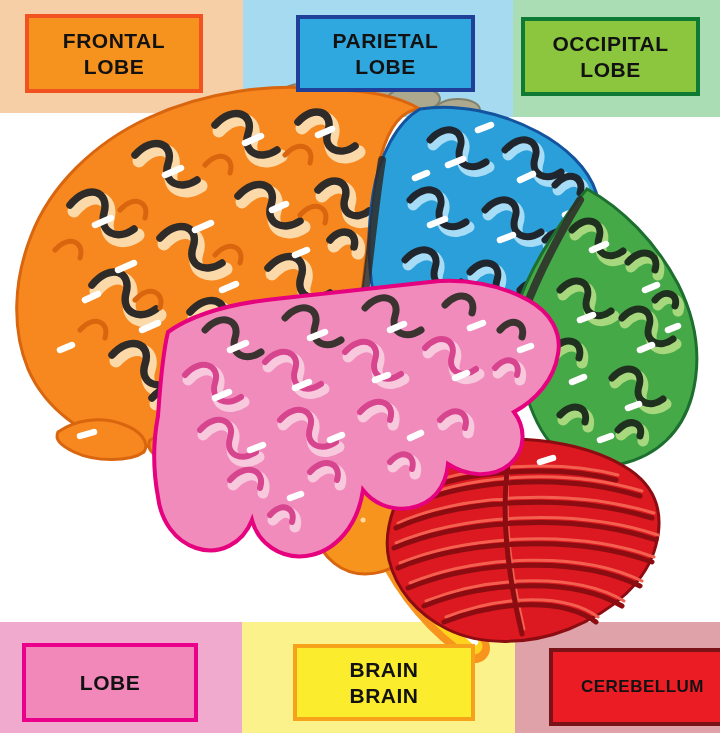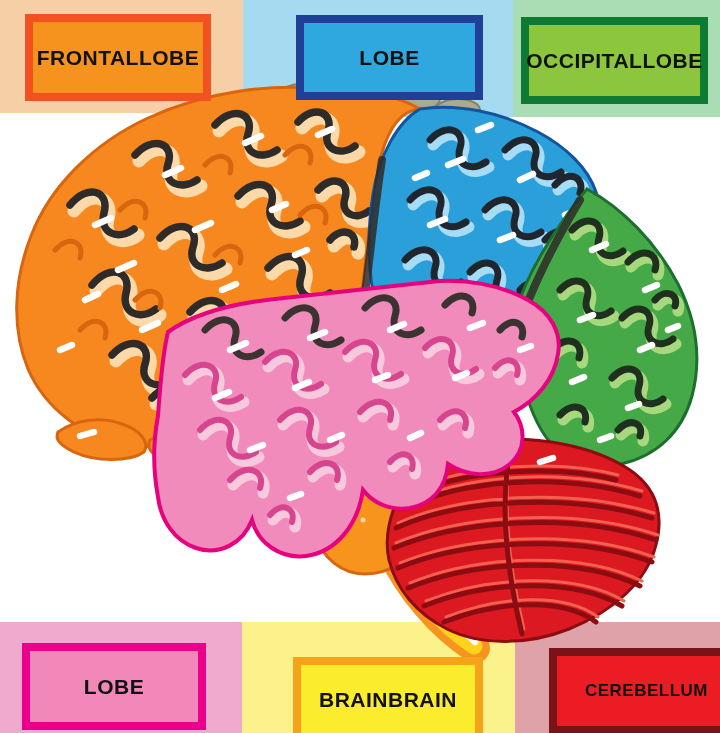--- a/index.html
+++ b/index.html
@@ -11,29 +11,29 @@
   .bg-tl{left:0;top:0;width:243px;height:113px;background:var(--bg-tl);}
   .bg-tm{left:243px;top:0;width:270px;height:117px;background:var(--bg-tm);}
   .bg-tr{left:513px;top:0;width:207px;height:117px;background:var(--bg-tr);}
   .bg-bl{left:0;top:622px;width:242px;height:111px;background:var(--bg-bl);}
   .bg-bm{left:242px;top:622px;width:273px;height:111px;background:var(--bg-bm);}
   .bg-br{left:515px;top:622px;width:205px;height:111px;background:var(--bg-br);}
 
   .brain-svg{position:absolute;left:0;top:0;width:720px;height:733px;}
 
   .label-box{
-    position:absolute;display:flex;align-items:center;justify-content:center;
+    position:absolute;display:flex;flex-direction:column;align-items:center;justify-content:center;
     text-align:center;font-weight:bold;font-size:21px;line-height:1.22;color:var(--label-text);
-    border:8px solid #0369a1;letter-spacing:.5px;
+    border:4px solid #0369a1;letter-spacing:.5px;
   }
   .box-frontal   {left:25px;  top:14px;  width:170px;height:71px;background:var(--box-frontal-fill);border-color:var(--box-frontal-border);}
   .box-parietal  {left:296px; top:15px;  width:171px;height:69px;background:var(--box-parietal-fill);border-color:var(--box-parietal-border);}
   .box-occipital {left:521px; top:17px;  width:171px;height:71px;background:var(--box-occipital-fill);border-color:var(--box-occipital-border);}
   .box-temporal  {left:22px;  top:643px; width:168px;height:71px;background:var(--box-temporal-fill);border-color:var(--box-temporal-border);}
-  .box-brainstem {left:293px; top:644px; width:174px;height:69px;background:var(--box-brainstem-fill);border-color:var(--box-brainstem-border);margin-top:13px;}
+  .box-brainstem {left:293px; top:644px; width:174px;height:69px;background:var(--box-brainstem-fill);border-color:var(--box-brainstem-border);}
   .box-cerebellum{left:549px; top:648px; width:179px;height:70px;background:var(--box-cerebellum-fill);border-color:var(--box-cerebellum-border);font-size:17px;}
 
   
   .sq{fill:none;stroke-linecap:round;stroke-linejoin:round;}
   .glint{fill:none;stroke:#fff;stroke-width:6.5;stroke-linecap:round;}
   .cap{fill:#ada98f;stroke:#83806b;stroke-width:2;}
   .f-base{fill:var(--frontal-main);stroke:var(--frontal-dark);stroke-width:3;}
   .f-deep{stroke:var(--sulci);stroke-width:7.5;}
   .f-light{stroke:var(--frontal-light);stroke-width:13;}
   .f-fine{stroke:var(--frontal-dark);stroke-width:5;}
@@ -141,20 +141,21 @@
       <use href="#tsqm" class="sq t-med"></use>
       <path class="glint" d="M 230,350 l 16,-7 M 310,338 l 15,-6 M 390,330 l 14,-6 M 470,328 l 13,-5 M 215,398 l 14,-6 M 295,388 l 14,-6 M 375,380 l 13,-5 M 455,378 l 12,-5 M 250,450 l 13,-5 M 330,440 l 12,-5 M 410,438 l 11,-5 M 290,498 l 11,-4 M 520,350 l 11,-4"></path>
     </g>
   </svg>
 
   <div class="label-box box-frontal">
     <span>FRONTAL</span>
     <span>LOBE</span>
   </div>
   <div class="label-box box-parietal">
+    <span>PARIETAL</span>
     <span>LOBE</span>
   </div>
   <div class="label-box box-occipital">
     <span>OCCIPITAL</span>
     <span>LOBE</span>
   </div>
   <div class="label-box box-temporal">
     <span>LOBE</span>
   </div>
   <div class="label-box box-brainstem">

